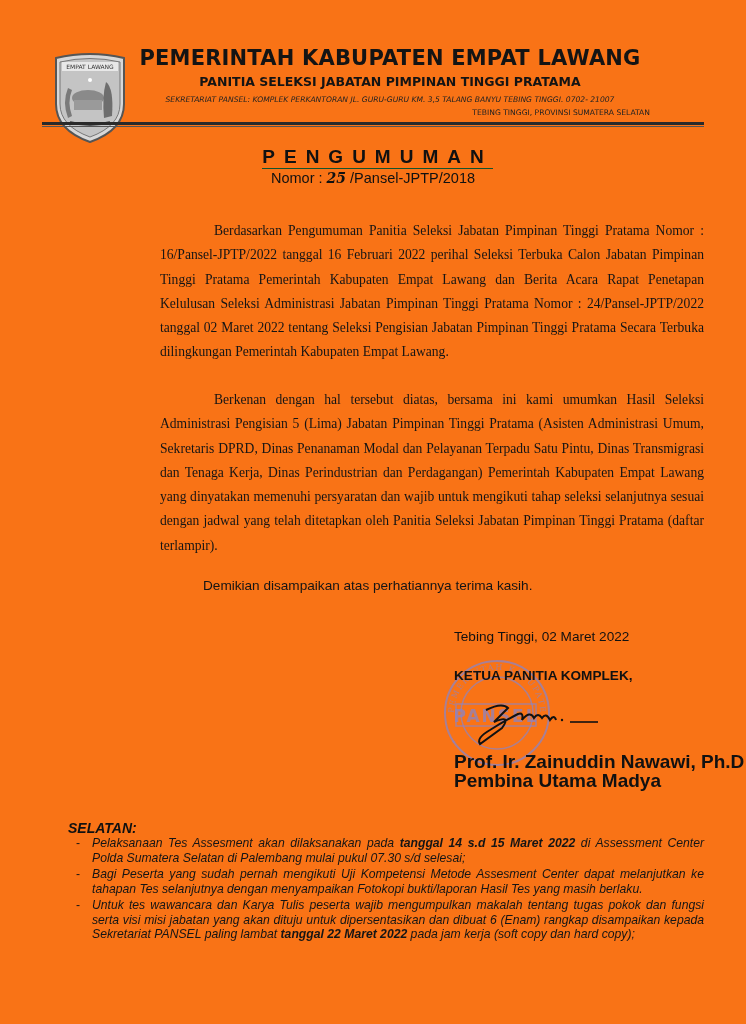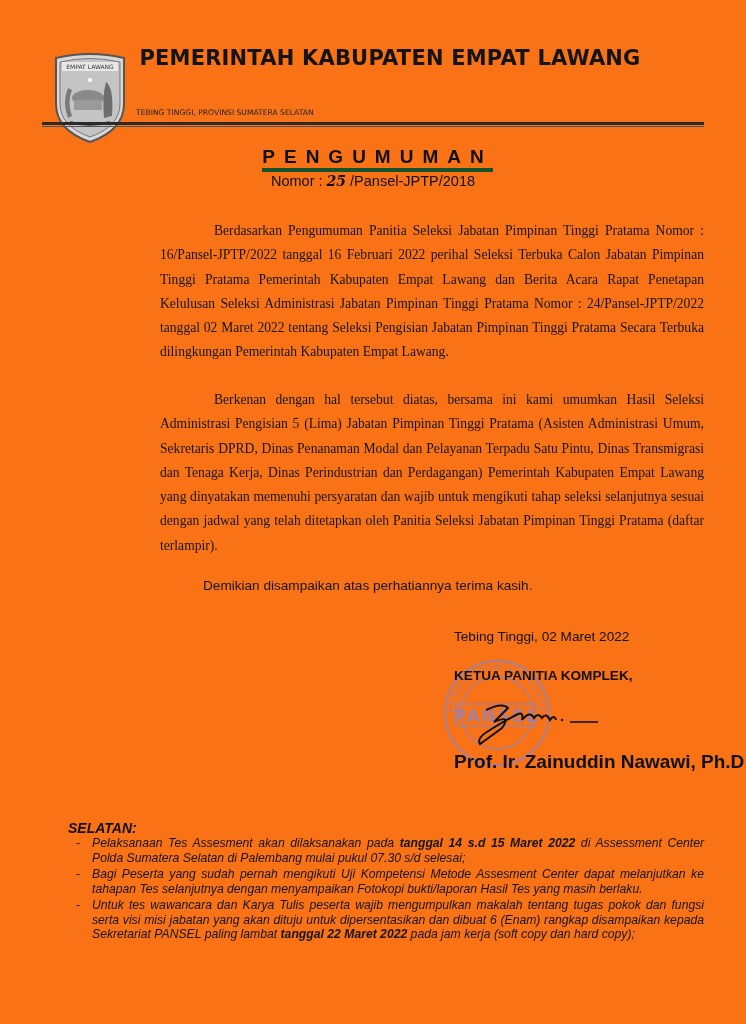--- a/index.html
+++ b/index.html
@@ -4,27 +4,27 @@
 <style>
   html, body { margin: 0; padding: 0; background: #ffffff; }
   body { width: 746px; height: 1024px; position: relative; overflow: hidden; color: #111; font-family: "Liberation Sans", sans-serif; }
   .page { position: absolute; left: 0; top: 0; width: 746px; height: 1024px; background: #f97316; }
 
   
   .logo { position: absolute; left: 52px; top: 52px; width: 76px; height: 92px; }
   .lh-title { position: absolute; left: 130px; top: 46px; width: 520px; text-align: center; font-family: "DejaVu Sans", sans-serif; font-weight: bold; font-size: 21px; letter-spacing: 0.2px; color: #141414; }
   .lh-sub { position: absolute; left: 130px; top: 74px; width: 520px; text-align: center; font-family: "DejaVu Sans", sans-serif; font-weight: bold; font-size: 12.5px; color: #141414; }
   .lh-addr { position: absolute; left: 132px; top: 95px; width: 516px; text-align: center; font-family: "DejaVu Sans", sans-serif; font-style: italic; font-size: 7.6px; color: #222; white-space: nowrap; }
-  .lh-city { position: absolute; left: 136px; top: 108px; width: 520px; text-align: left; font-family: "DejaVu Sans", sans-serif; font-size: 7.6px; color: #222; }
+  .lh-city { position: absolute; left: 130px; top: 108px; width: 520px; text-align: right; font-family: "DejaVu Sans", sans-serif; font-size: 7.6px; color: #222; }
   .rule-thick { position: absolute; left: 42px; top: 122px; width: 662px; height: 3px; background: #2a2a2a; }
   .rule-thin { position: absolute; left: 42px; top: 126px; width: 662px; height: 1px; background: #555; }
 
   
   .heading { position: absolute; left: 200px; top: 146px; width: 346px; text-align: center; }
-  .heading-title { display: inline-block; font-family: "Liberation Sans", sans-serif; font-weight: bold; font-size: 19px; letter-spacing: 9px; border-bottom: 4px solid #14532d; padding-bottom: 0; line-height: 22px; margin-left: 9px; }
+  .heading-title { display: inline-block; font-family: "Liberation Sans", sans-serif; font-weight: bold; font-size: 19px; letter-spacing: 9px; border-bottom: 1px solid #14532d; padding-bottom: 0; line-height: 22px; margin-left: 9px; }
   .heading-nomor { font-family: "Liberation Sans", sans-serif; font-size: 14.5px; margin-top: 1px; }
   .heading-nomor .num { font-family: "DejaVu Serif", serif; font-weight: bold; font-style: italic; font-size: 14px; text-align: center; }
 
   
   .body-text { position: absolute; left: 160px; width: 544px; font-family: Liberation Serif, serif; font-size: 13.6px; line-height: 24.3px; text-align: justify; color: #151515; }
   .p1 { top: 219px; }
   .p2 { top: 388px; }
   .body-text .indent { display: inline-block; width: 54px; }
   .closing { position: absolute; left: 203px; top: 578px; font-family: "Liberation Sans", sans-serif; font-size: 13.6px; color: #151515; }
 
@@ -54,20 +54,22 @@
     <text x="38" y="17" font-size="6" text-anchor="middle" fill="#333" font-family="DejaVu Sans, sans-serif">EMPAT LAWANG</text>
     <circle cx="38" cy="28" r="2" fill="#fff"></circle>
     <ellipse cx="36" cy="46" rx="16" ry="8" fill="#8a8a8a"></ellipse>
     <rect x="22" y="48" width="28" height="10" fill="#9a9a9a"></rect>
     <path d="M54 30 Q62 36 60 64 L52 66 Q50 44 54 30 Z" fill="#6e6e6e"></path>
     <path d="M16 36 Q10 50 16 66 L20 64 Q15 50 20 38 Z" fill="#7a7a7a"></path>
     <path d="M18 70 Q38 76 58 70" fill="none" stroke="#555" stroke-width="2"></path>
   </svg>
 
   <div class="lh-title">PEMERINTAH KABUPATEN EMPAT LAWANG</div>
+  <div class="lh-sub">PANITIA SELEKSI JABATAN PIMPINAN TINGGI PRATAMA</div>
+  <div class="lh-addr">SEKRETARIAT PANSEL:  KOMPLEK PERKANTORAN JL. GURU-GURU KM. 3,5 TALANG BANYU TEBING TINGGI. 0702- 21007</div>
   <div class="lh-city">TEBING TINGGI, PROVINSI SUMATERA SELATAN</div>
   <div class="rule-thick"></div>
   <div class="rule-thin"></div>
 
   <div class="heading">
     <div class="heading-title">PENGUMUMAN</div>
     <div class="heading-nomor"><span>Nomor : </span><span class="num">25</span><span> /Pansel-JPTP/2018</span></div>
   </div>
 
   <div class="body-text p1"><span class="indent"></span><span>Berdasarkan Pengumuman Panitia Seleksi Jabatan Pimpinan Tinggi Pratama Nomor : 16/Pansel-JPTP/2022 tanggal 16 Februari 2022 perihal Seleksi Terbuka Calon Jabatan Pimpinan Tinggi Pratama Pemerintah Kabupaten Empat Lawang dan Berita Acara Rapat Penetapan Kelulusan Seleksi Administrasi Jabatan Pimpinan Tinggi Pratama Nomor : 24/Pansel-JPTP/2022 tanggal 02 Maret 2022 tentang Seleksi Pengisian Jabatan Pimpinan Tinggi Pratama Secara Terbuka dilingkungan Pemerintah Kabupaten Empat Lawang.</span></div>
@@ -91,20 +93,21 @@
   <div class="sig-role">KETUA PANITIA KOMPLEK,</div>
 
   <svg class="signature" viewBox="0 0 130 50">
     <path d="M14 12 Q30 4 36 10 L22 24 Q40 16 30 30 L8 46 Q4 40 18 32 Q34 22 46 16 Q52 14 50 22 Q58 12 62 20 Q66 14 70 20 Q74 14 78 22 Q82 16 84 22" fill="none" stroke="#111" stroke-width="2"></path>
     <circle cx="90" cy="22" r="1.2" fill="#111"></circle>
     <path d="M98 24 L126 24" stroke="#111" stroke-width="1.6"></path>
   </svg>
 
   <div class="sig-name">
     <div>Prof. Ir. Zainuddin Nawawi, Ph.D</div>
+    <div>Pembina Utama Madya</div>
   </div>
 
   <div class="notes-title">SELATAN:</div>
   <ul class="notes">
     <li><span class="dash">-</span><span>Pelaksanaan Tes Assesment akan dilaksanakan pada  </span><b>tanggal  14 s.d 15 Maret 2022</b><span> di Assessment Center Polda Sumatera Selatan di Palembang mulai pukul 07.30 s/d selesai;</span></li>
     <li><span class="dash">-</span><span>Bagi Peserta yang sudah pernah mengikuti Uji Kompetensi Metode Assesment Center dapat melanjutkan ke tahapan Tes selanjutnya dengan menyampaikan Fotokopi bukti/laporan Hasil Tes yang masih berlaku.</span><b></b><span></span></li>
     <li><span class="dash">-</span><span>Untuk tes wawancara dan Karya Tulis peserta wajib mengumpulkan makalah tentang tugas pokok dan fungsi serta visi misi jabatan yang akan dituju untuk dipersentasikan dan dibuat 6 (Enam) rangkap disampaikan kepada Sekretariat PANSEL paling lambat </span><b>tanggal 22 Maret 2022</b><span> pada jam kerja (soft copy dan hard copy);</span></li>
   </ul>
 
 </div>

